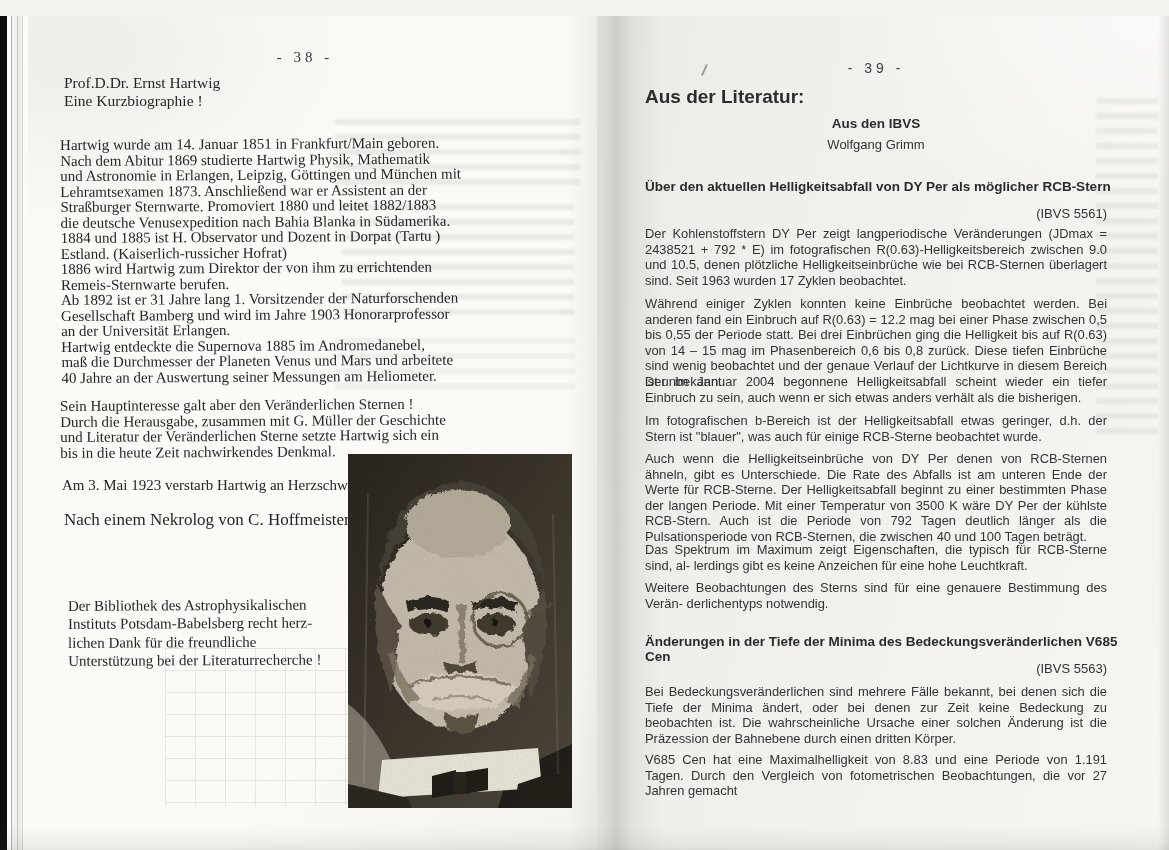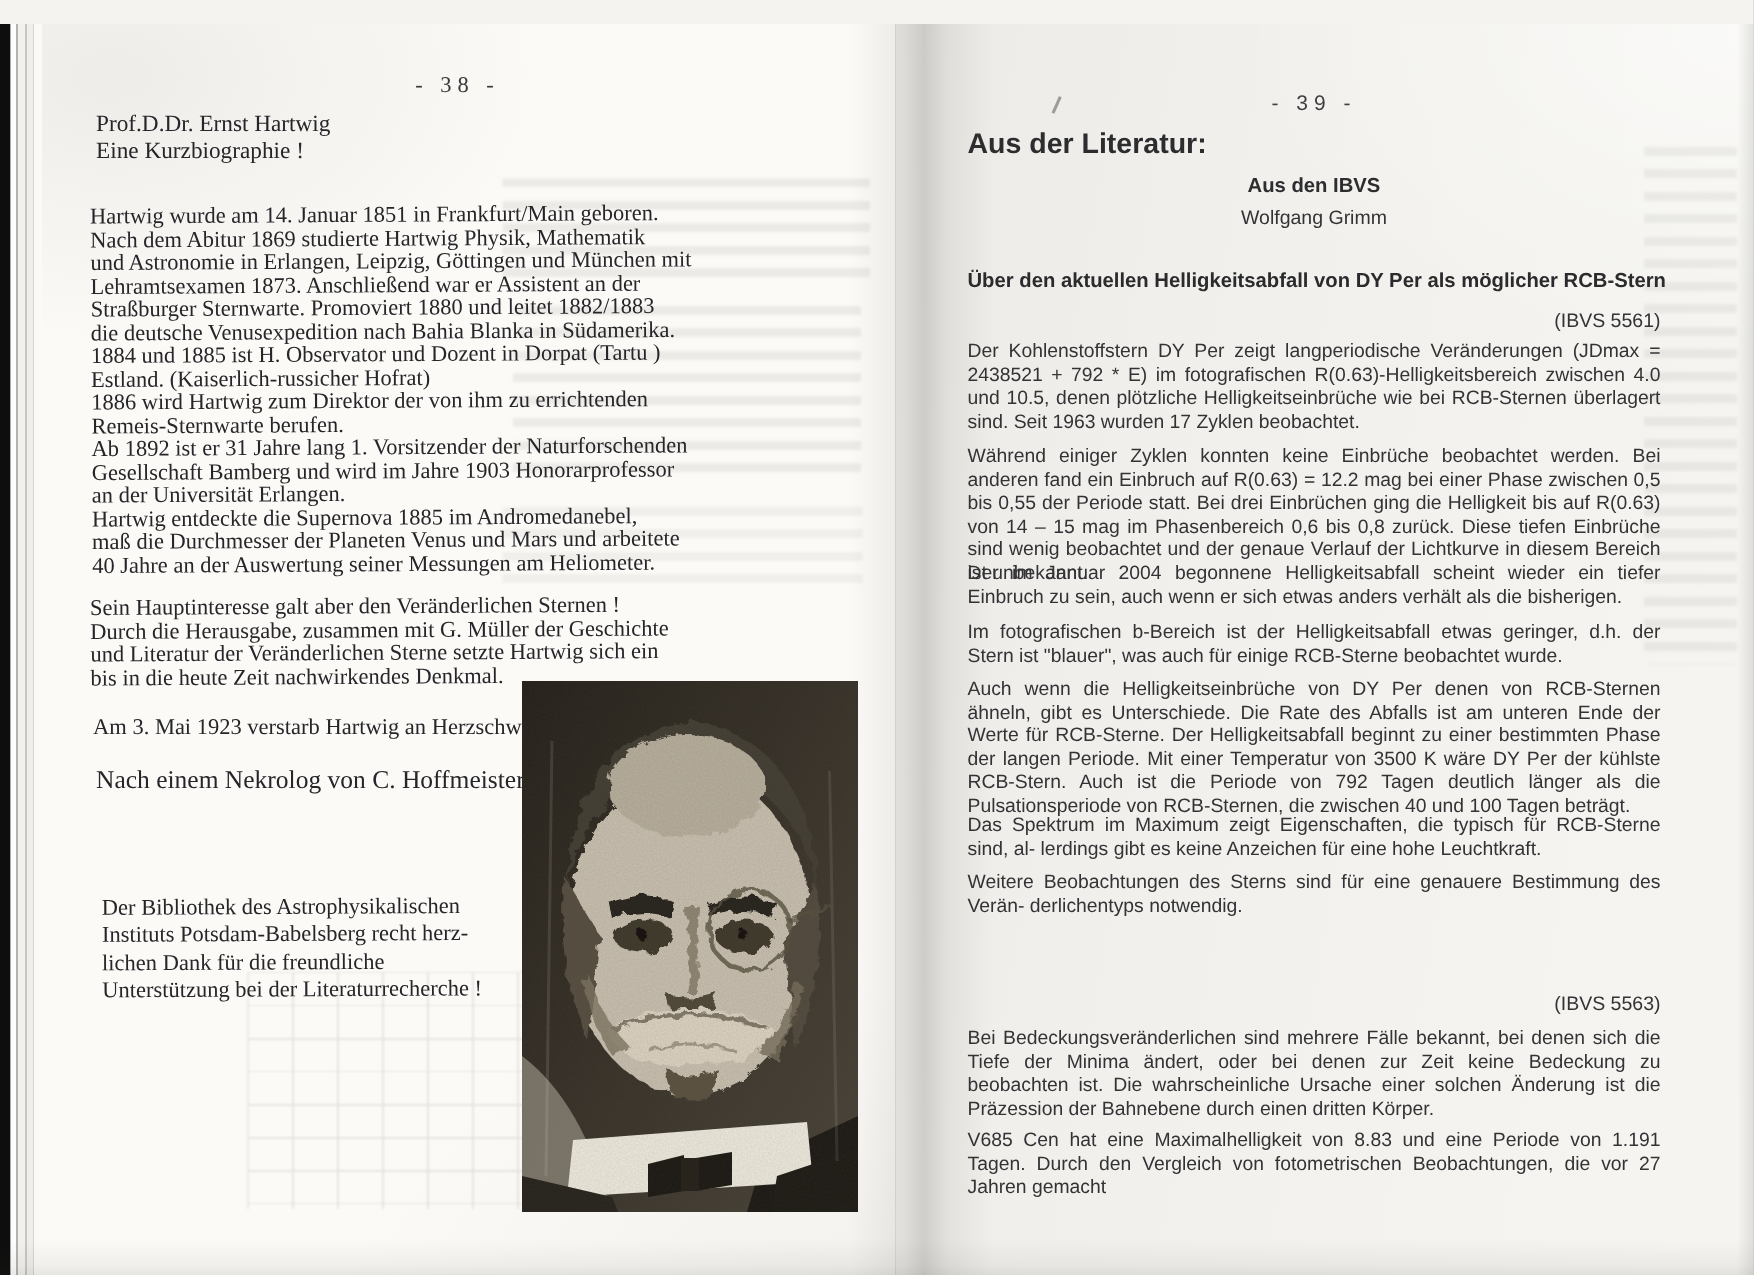--- a/index.html
+++ b/index.html
@@ -177,28 +177,29 @@
     <line x1="205" y1="60" x2="210" y2="320" stroke="rgba(235,230,220,.10)" stroke-width="2"></line>
   </svg>
 
   <div class="abs sans" id="pn39">- 39 -</div>
   <div class="abs sans" id="lit-label">Aus der Literatur:</div>
   <div class="abs sans" id="ibvs-title">Aus den IBVS</div>
   <div class="abs sans" id="author">Wolfgang Grimm</div>
 
   <div class="abs sans art-title" id="t1">Über den aktuellen Helligkeitsabfall von DY Per als möglicher RCB-Stern</div>
   <div class="abs sans art-ref" id="r1">(IBVS 5561)</div>
-  <div class="abs sans para" id="p1-0">Der Kohlenstoffstern DY Per zeigt langperiodische Veränderungen (JDmax = 2438521 + 792 * E) im fotografischen R(0.63)-Helligkeitsbereich zwischen 4.0 und 10.5, denen plötzliche Helligkeitseinbrüche wie bei RCB-Sternen überlagert sind. Seit 1963 wurden 17 Zyklen beobachtet.</div>
+  <div class="abs sans para" id="p1-0">Der Kohlenstoffstern DY Per zeigt langperiodische Veränderungen (JDmax = 2438521 + 792 * E) im fotografischen R(0.63)-Helligkeitsbereich zwischen 9.0 und 10.5, denen plötzliche Helligkeitseinbrüche wie bei RCB-Sternen überlagert sind. Seit 1963 wurden 17 Zyklen beobachtet.</div>
   <div class="abs sans para" id="p1-1">Während einiger Zyklen konnten keine Einbrüche beobachtet werden. Bei anderen fand ein Einbruch auf R(0.63) = 12.2 mag bei einer Phase zwischen 0,5 bis 0,55 der Periode statt. Bei drei Einbrüchen ging die Helligkeit bis auf R(0.63) von 14 – 15 mag im Phasenbereich 0,6 bis 0,8 zurück. Diese tiefen Einbrüche sind wenig beobachtet und der genaue Verlauf der Lichtkurve in diesem Bereich ist unbekannt.</div>
   <div class="abs sans para" id="p1-2">Der im Januar 2004 begonnene Helligkeitsabfall scheint wieder ein tiefer Einbruch zu sein, auch wenn er sich etwas anders verhält als die bisherigen.</div>
   <div class="abs sans para" id="p1-3">Im fotografischen b-Bereich ist der Helligkeitsabfall etwas geringer, d.h. der Stern ist "blauer", was auch für einige RCB-Sterne beobachtet wurde.</div>
   <div class="abs sans para" id="p1-4">Auch wenn die Helligkeitseinbrüche von DY Per denen von RCB-Sternen ähneln, gibt es Unterschiede. Die Rate des Abfalls ist am unteren Ende der Werte für RCB-Sterne. Der Helligkeitsabfall beginnt zu einer bestimmten Phase der langen Periode. Mit einer Temperatur von 3500 K wäre DY Per der kühlste RCB-Stern. Auch ist die Periode von 792 Tagen deutlich länger als die Pulsationsperiode von RCB-Sternen, die zwischen 40 und 100 Tagen beträgt.</div>
   <div class="abs sans para" id="p1-5">Das Spektrum im Maximum zeigt Eigenschaften, die typisch für RCB-Sterne sind, al- lerdings gibt es keine Anzeichen für eine hohe Leuchtkraft.</div>
   <div class="abs sans para" id="p1-6">Weitere Beobachtungen des Sterns sind für eine genauere Bestimmung des Verän- derlichentyps notwendig.</div>
 
+  <div class="abs sans art-title" id="t2">Änderungen in der Tiefe der Minima des Bedeckungsveränderlichen V685 Cen</div>
   <div class="abs sans art-ref" id="r2">(IBVS 5563)</div>
   <div class="abs sans para" id="p2-0">Bei Bedeckungsveränderlichen sind mehrere Fälle bekannt, bei denen sich die Tiefe der Minima ändert, oder bei denen zur Zeit keine Bedeckung zu beobachten ist. Die wahrscheinliche Ursache einer solchen Änderung ist die Präzession der Bahnebene durch einen dritten Körper.</div>
   <div class="abs sans para" id="p2-1">V685 Cen hat eine Maximalhelligkeit von 8.83 und eine Periode von 1.191 Tagen. Durch den Vergleich von fotometrischen Beobachtungen, die vor 27 Jahren gemacht</div>
 
   <div class="abs" id="left-black-edge"></div>
   <div class="abs" id="page-stack-edge"></div>
   <div class="abs" id="bottom-curl"></div>
   <div class="abs" id="bottom-band"></div>
   <div class="abs" id="right-edge-shade"></div>
 </div>

